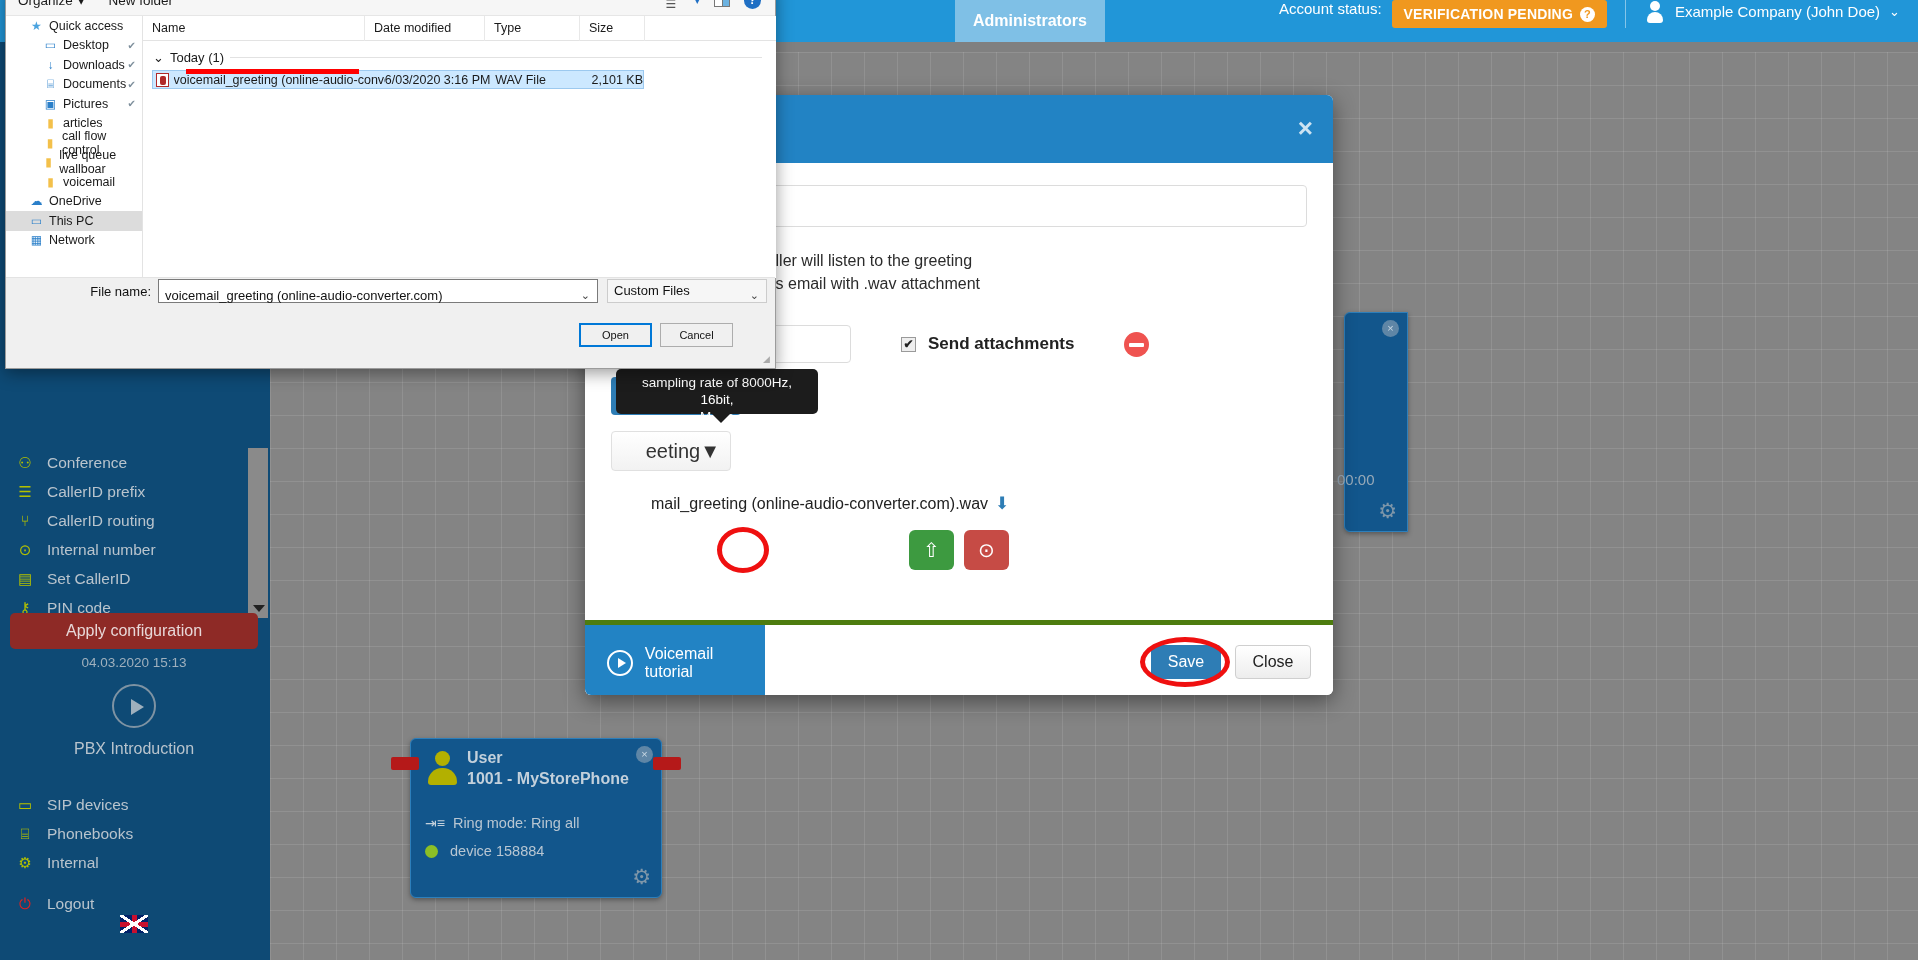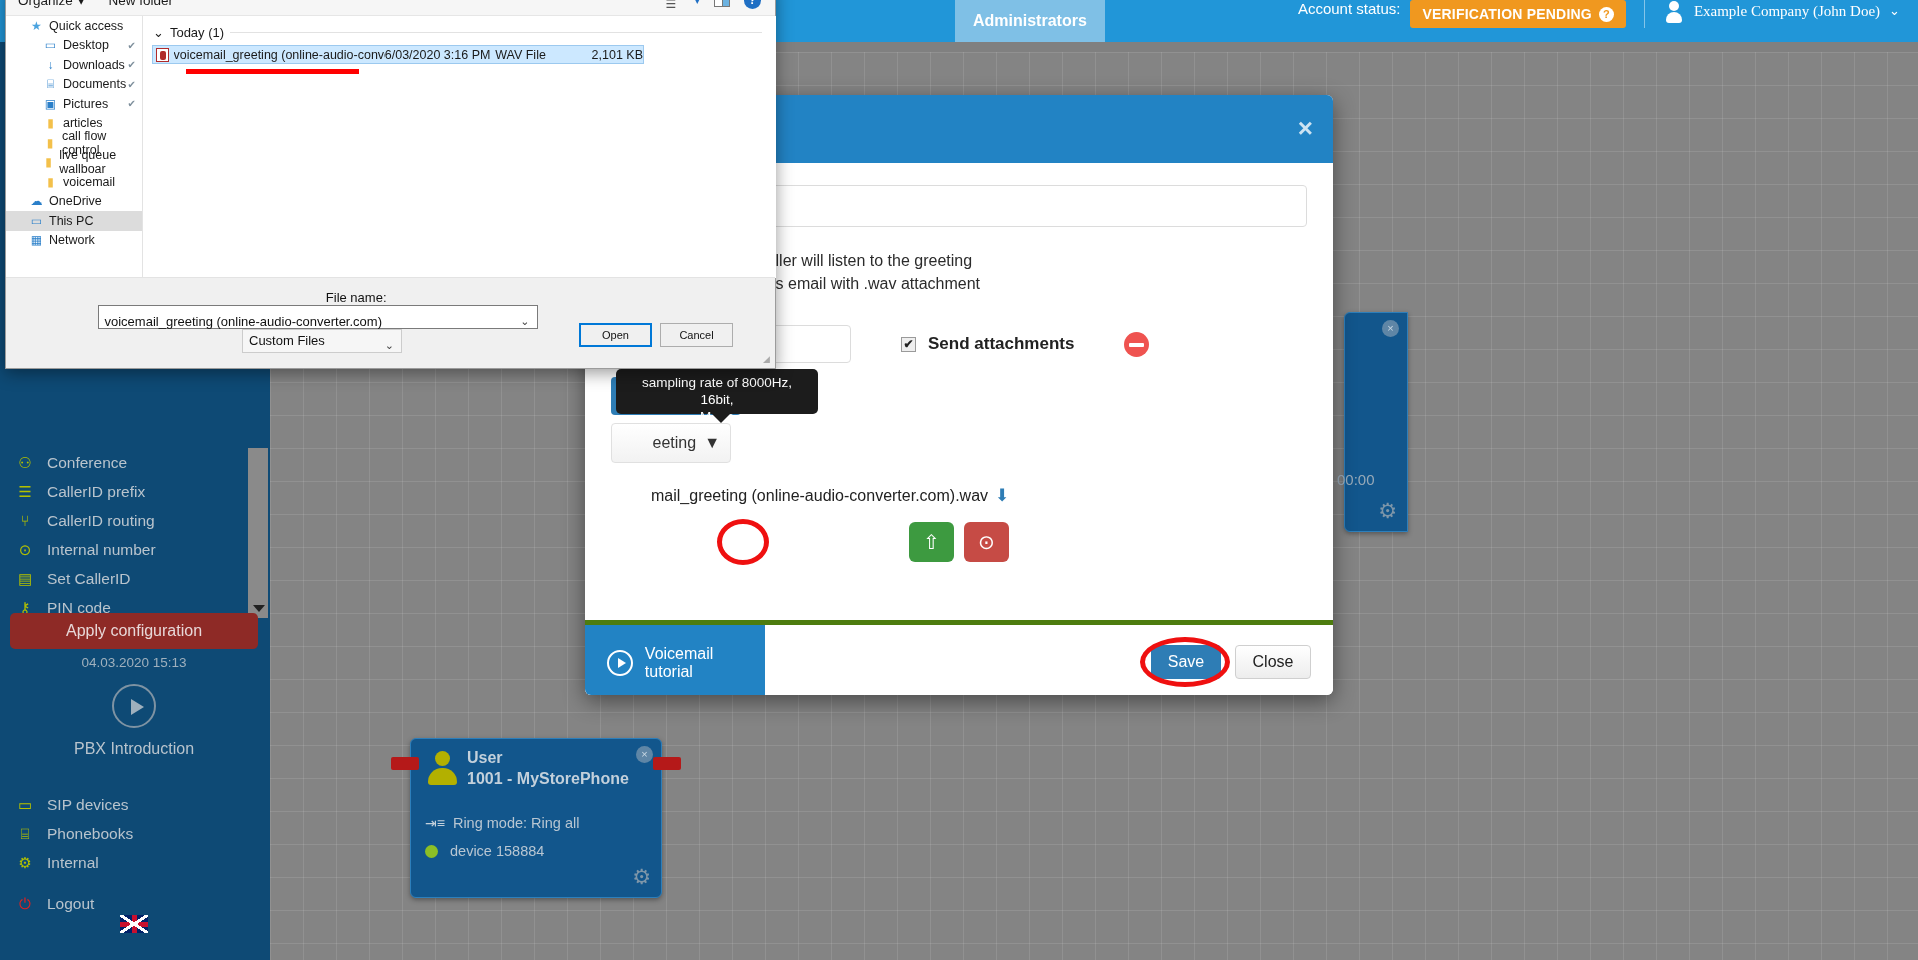--- a/index.html
+++ b/index.html
@@ -35,21 +35,21 @@
     background:#f0981f; color:#ffffff; font-weight:bold; font-size:14px;
     padding:6px 12px; border-radius:3px; letter-spacing:0.2px;
     display:flex; align-items:center; gap:7px;
   }
   #topbar .qmark {
     display:inline-block; width:15px; height:15px; border-radius:50%;
     background:#ffffff; color:#f0981f; font-size:11px; font-weight:bold;
     text-align:center; line-height:15px;
   }
   #topbar .divider { width:1px; height:28px; background:rgba(255,255,255,.45); margin:0 18px; }
-  #topbar .user-wrap { display:flex; align-items:center; gap:9px; padding-right:18px;font-family:Liberation Serif, serif; }
+  #topbar .user-wrap { display:flex; align-items:center; gap:9px; padding-right:18px; }
   #topbar .avatar {
     width:22px; height:22px; border-radius:3px; position:relative;
   }
   #topbar .avatar::before{
     content:""; position:absolute; left:6px; top:1px; width:10px; height:10px;
     border-radius:50%; background:#ffffff;
   }
   #topbar .avatar::after{
     content:""; position:absolute; left:3px; top:12px; width:16px; height:11px;
     border-radius:8px 8px 3px 3px; background:#ffffff;
@@ -172,24 +172,24 @@
   .vm-minus {
     margin-left:50px; width:25px; height:25px; border-radius:50%;
     background:#ef5350; position:relative;
   }
   .vm-minus::after{ content:""; position:absolute; left:5px; top:11px; width:15px; height:4px; background:#fff; border-radius:1px; }
   .vm-btn-email {
     margin-top:14px; width:130px; height:38px; background:#2e7db5; border-radius:4px;
     color:#fff; font-size:16px; display:flex; align-items:center; justify-content:center;
   }
   .vm-greeting-select {
-    margin-top:8px; width:120px; height:40px; border:1px solid #e0e0e0; border-radius:4px;
+    margin-top:16px; width:120px; height:40px; border:1px solid #e0e0e0; border-radius:4px;
     background:linear-gradient(#ffffff,#f2f2f2);
     display:flex; align-items:center; justify-content:flex-end; padding-right:10px;
-    font-size:16px; color:#333; gap:8px; position:relative;
+    font-size:20px; color:#333; position:relative;
   }
   .vm-filename-row {
     margin-top:22px; font-size:16px; color:#222; display:flex; align-items:center; gap:7px;
     padding-left:40px;
   }
   .vm-dl-ic { color:#2e7db5; font-size:17px; }
   .vm-audio-buttons { margin-top:16px; display:flex; justify-content:center; gap:10px; position:relative; }
   .vm-audio-btn { width:45px; height:40px; border-radius:6px; display:flex; align-items:center; justify-content:center; }
   .vm-audio-btn.green { background:#3d9a40; }
   .vm-audio-btn.red { background:#c64b45; }
@@ -291,21 +291,21 @@
   #fd-filerow .nm { width:220px; overflow:hidden; white-space:nowrap; }
   #fd-filerow .dm { width:115px; }
   #fd-filerow .tp { width:92px; }
   #fd-filerow .sz { width:62px; text-align:right; }
   #fd-underline { position:absolute; left:180px; top:84px; width:173px; height:5px; background:#ff0000; }
 
   #fd-bottom {
     position:absolute; left:0; bottom:0; width:769px; height:91px;
     background:#f0f0f0; border-top:1px solid #e3e3e3;
   }
-  #fd-fnrow { position:absolute; left:0; top:12px; width:623px; height:24px; display:flex; align-items:center;flex-direction:column; }
+  #fd-fnrow { position:absolute; left:0; top:1px; width:769px; height:24px; display:flex; align-items:center; }
   #fd-fnrow .lab { width:152px; text-align:right; padding-right:7px; font-size:13px; color:#111; }
   #fd-fnrow .inp {
     width:440px; height:24px; border:1px solid #7a7a7a; background:#fff;
     font-size:13px; color:#111; padding:5px 6px; line-height:22px; position:relative;
   }
   #fd-fnrow .inp .chev { position:absolute; right:7px; top:4px; color:#444; font-size:11px; }
   #fd-fnrow .filter {
     margin-left:9px; width:160px; height:24px; border:1px solid #ccc; background:#f6f6f6;
     font-size:13px; color:#111; padding:0 6px; line-height:22px; position:relative;
   }
@@ -540,20 +540,26 @@
         <span class="nic" style="color: rgb(42, 127, 201);">▭</span>
         <span>This PC</span>
       </div>
       <div class="fd-navitem lvl0">
         <span class="nic" style="color: rgb(42, 127, 201);">▦</span>
         <span>Network</span>
       </div>
     </div>
 
   <div id="fd-list">
+    <div id="fd-cols">
+      <div class="c" style="width:222px">Name</div>
+      <div class="c" style="width:120px">Date modified</div>
+      <div class="c" style="width:95px">Type</div>
+      <div class="c" style="width:65px">Size</div>
+    </div>
     <div id="fd-group">
       <span>⌄</span>
       <span>Today (1)</span>
       <span class="line"></span>
     </div>
     <div id="fd-filerow">
       <span class="fic"></span>
       <span class="nm">voicemail_greeting (online-audio-conver...</span>
       <span class="dm">6/03/2020 3:16 PM</span>
       <span class="tp">WAV File</span>

